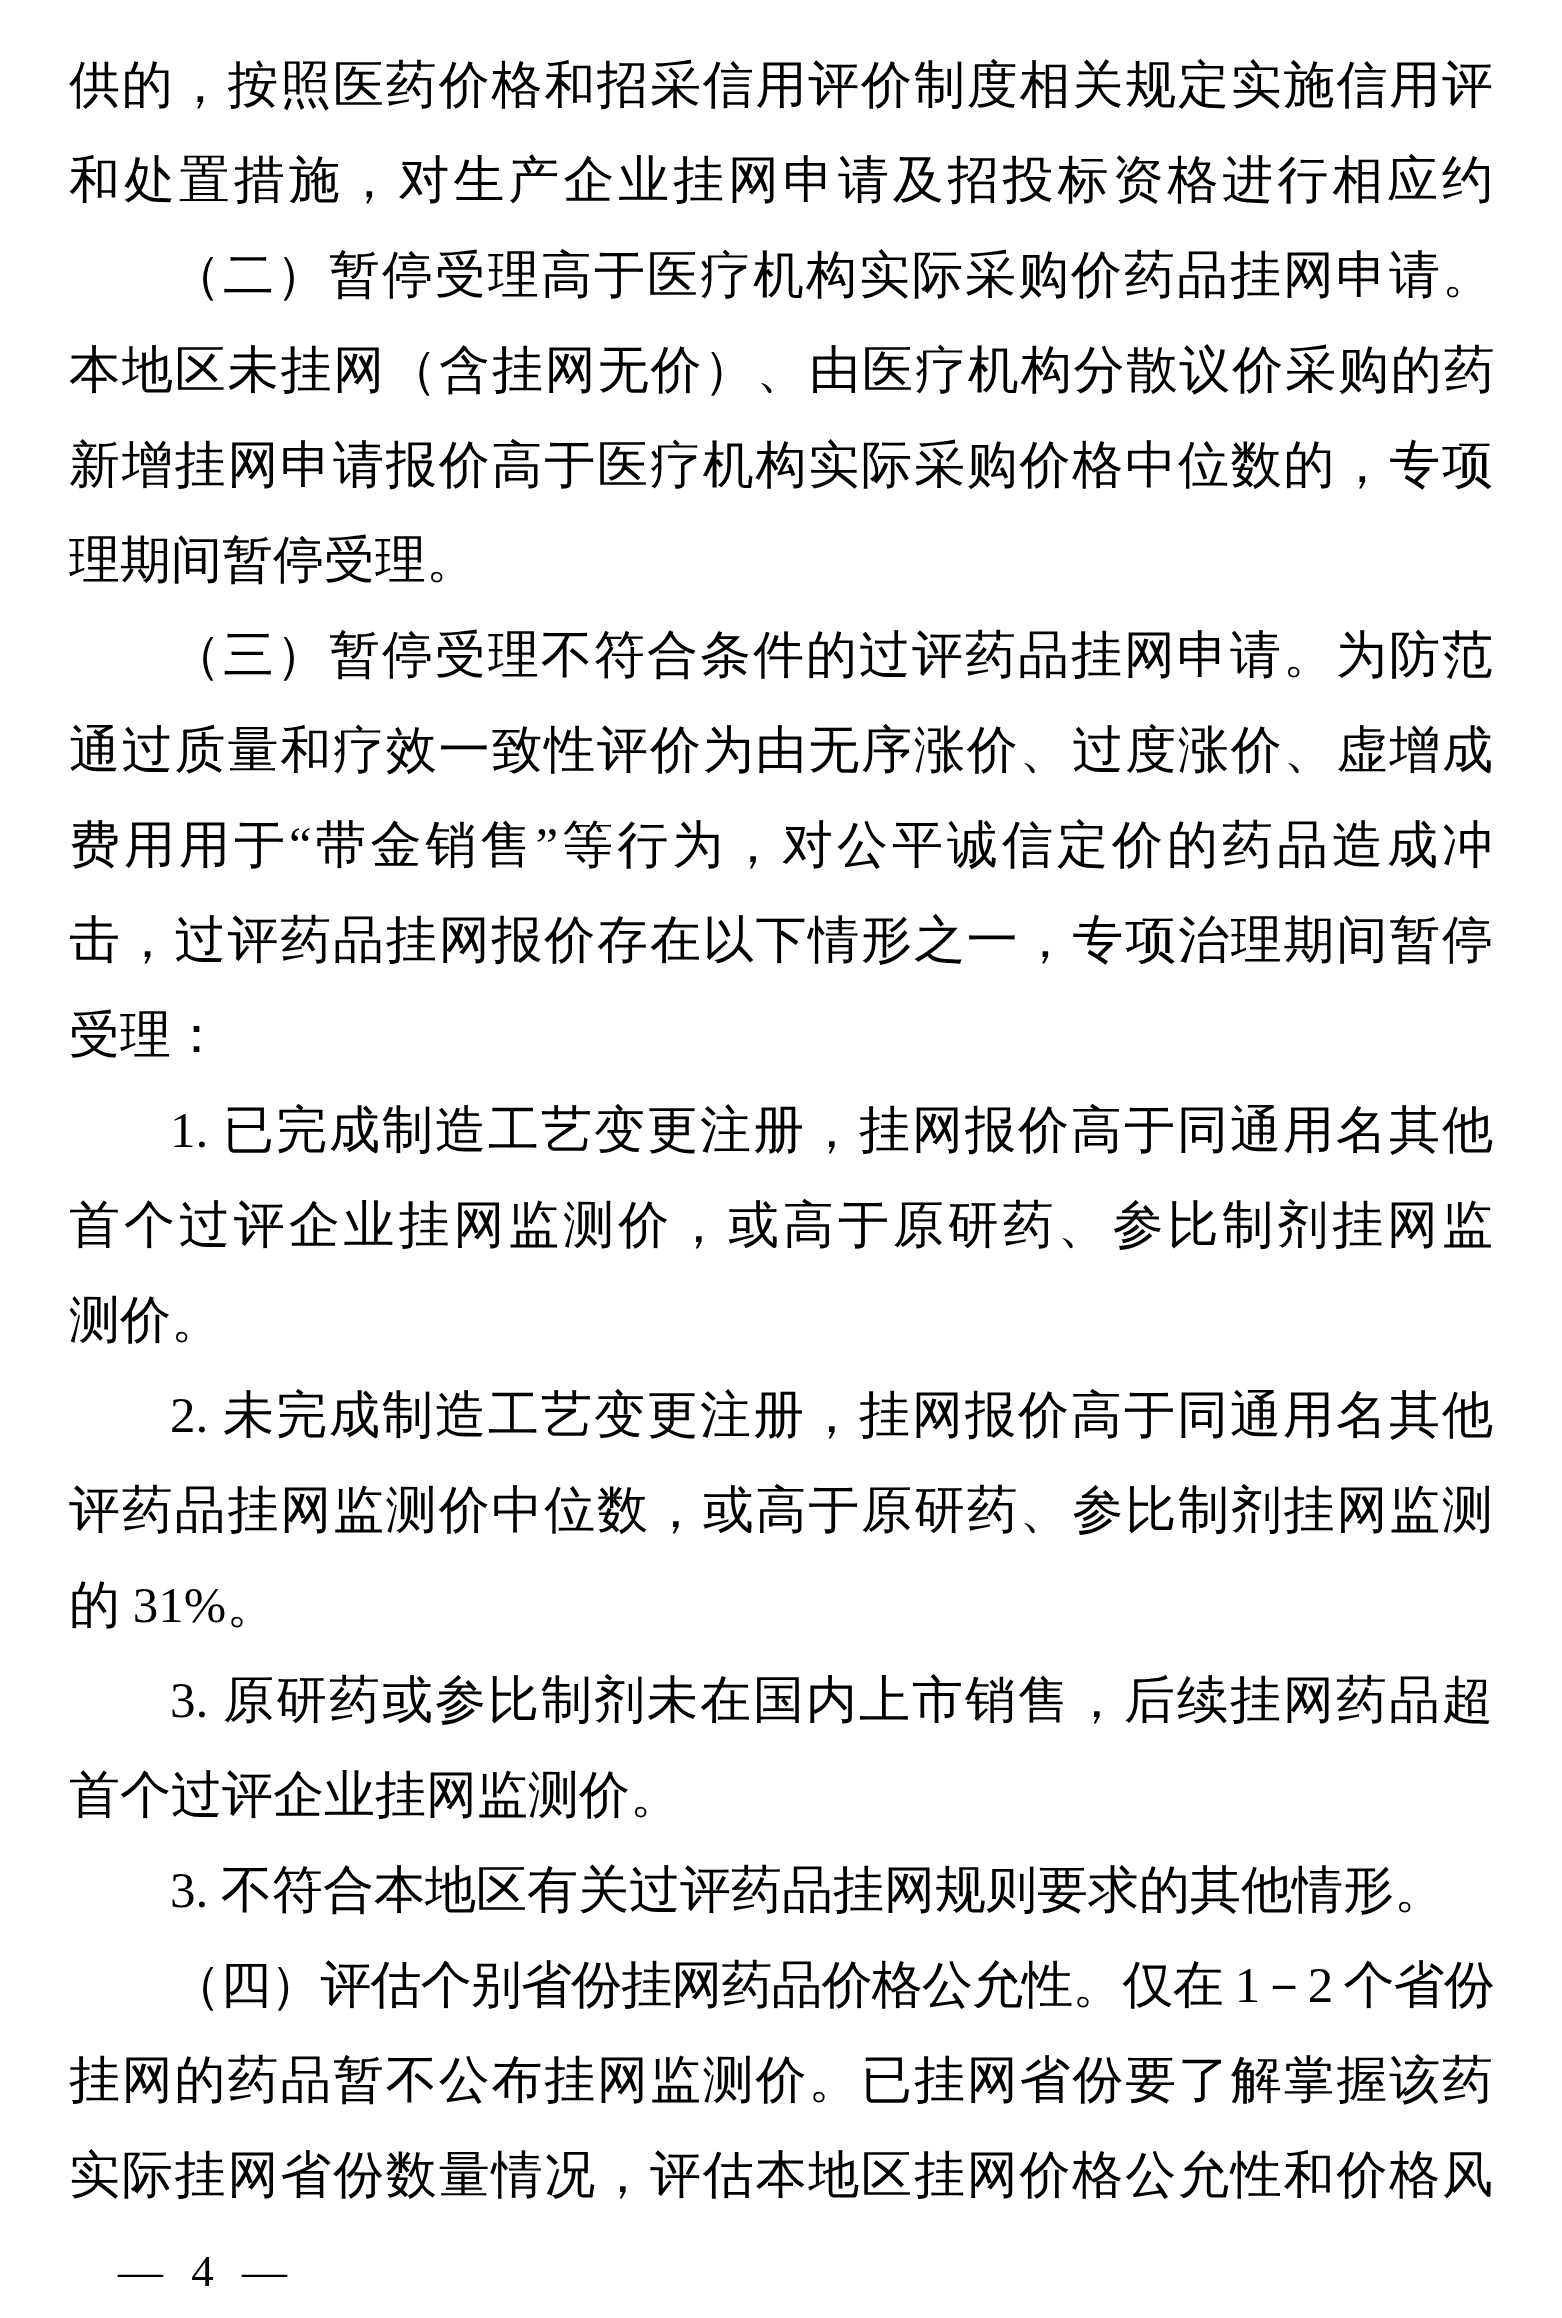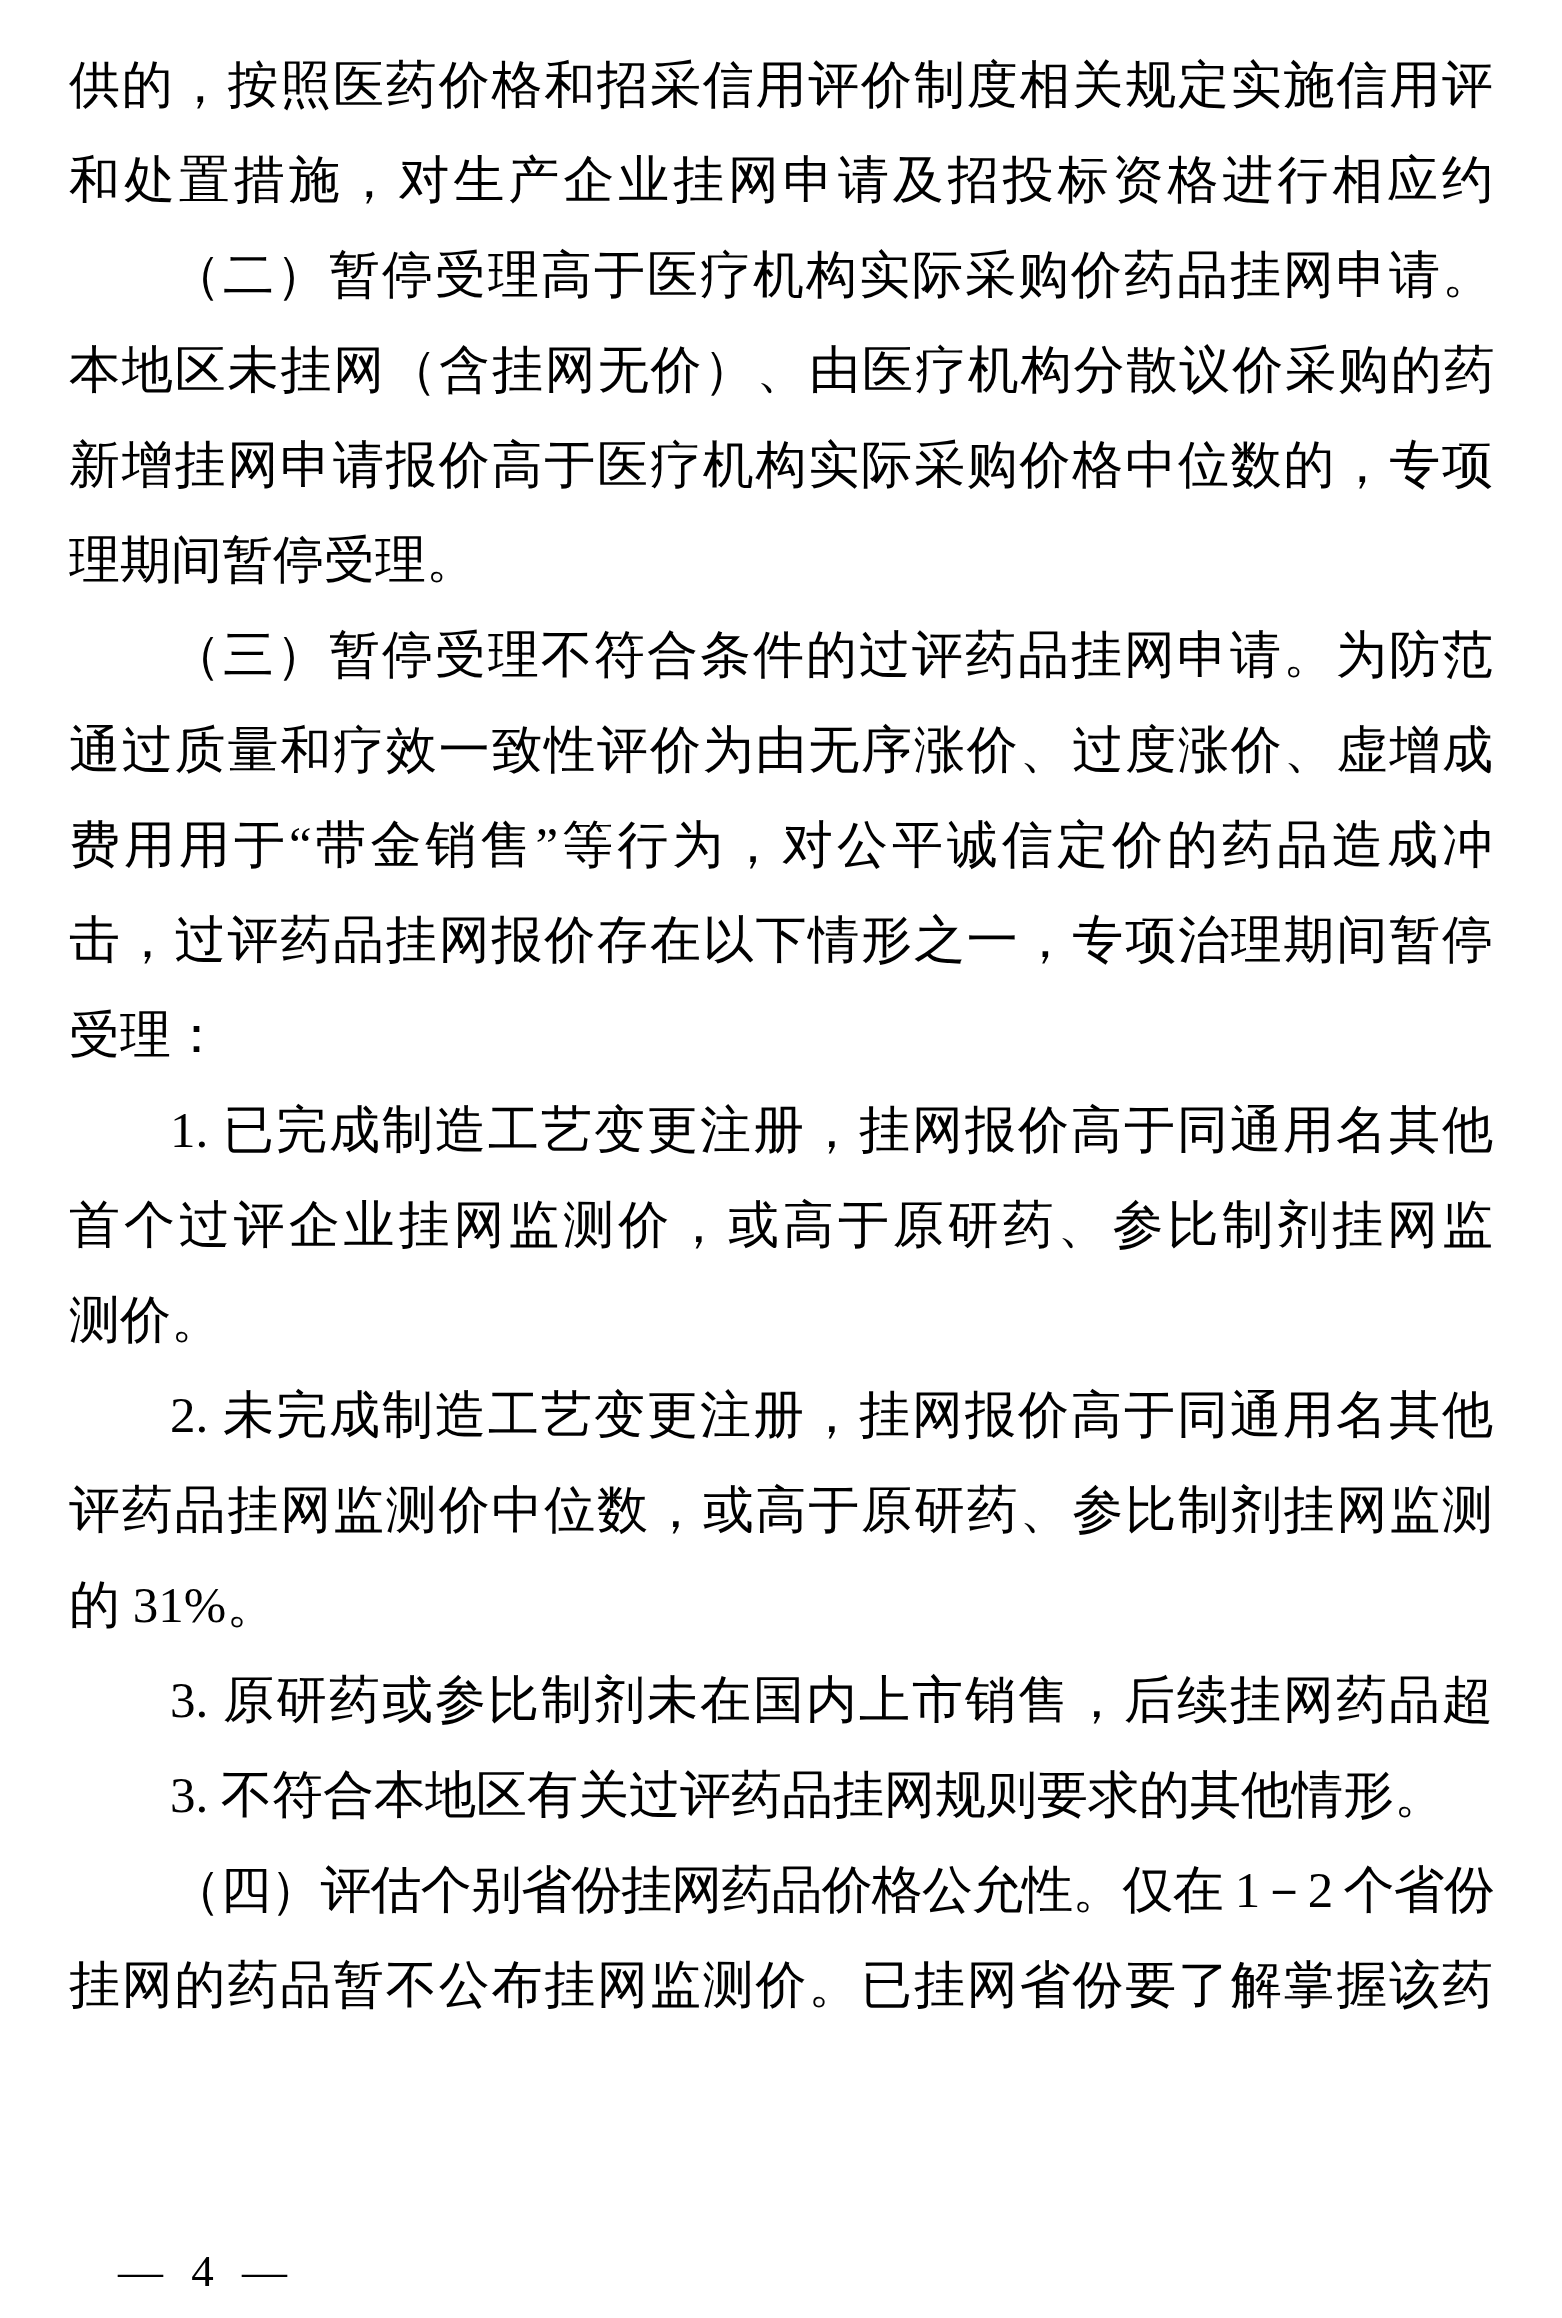--- a/index.html
+++ b/index.html
@@ -55,19 +55,21 @@
     <div class="line j"><span>费用用于“带金销售”等行为，对公平诚信定价的药品造成冲</span></div>
     <div class="line j"><span>击，过评药品挂网报价存在以下情形之一，专项治理期间暂停</span></div>
     <div class="line"><span>受理：</span></div>
     <div class="line j ind"><span>1. 已完成制造工艺变更注册，挂网报价高于同通用名其他过</span></div>
     <div class="line j"><span>首个过评企业挂网监测价，或高于原研药、参比制剂挂网监</span></div>
     <div class="line"><span>测价。</span></div>
     <div class="line j ind"><span>2. 未完成制造工艺变更注册，挂网报价高于同通用名其他过</span></div>
     <div class="line j"><span>评药品挂网监测价中位数，或高于原研药、参比制剂挂网监测价</span></div>
     <div class="line"><span>的 31%。</span></div>
     <div class="line j ind"><span>3. 原研药或参比制剂未在国内上市销售，后续挂网药品超过</span></div>
+    <div class="line"><span>首个过评企业挂网监测价。</span></div>
     <div class="line ind"><span>3. 不符合本地区有关过评药品挂网规则要求的其他情形。</span></div>
     <div class="line j ind tight"><span class="b">（四）评估个别省份挂网药品价格公允性。</span><span>仅在 1－2 个省份</span></div>
     <div class="line j"><span>挂网的药品暂不公布挂网监测价。已挂网省份要了解掌握该药品</span></div>
+    <div class="line j"><span>实际挂网省份数量情况，评估本地区挂网价格公允性和价格风</span></div>
   </div>
 
 <div class="footer">— 4 —</div>
 
 
 </body></html>

